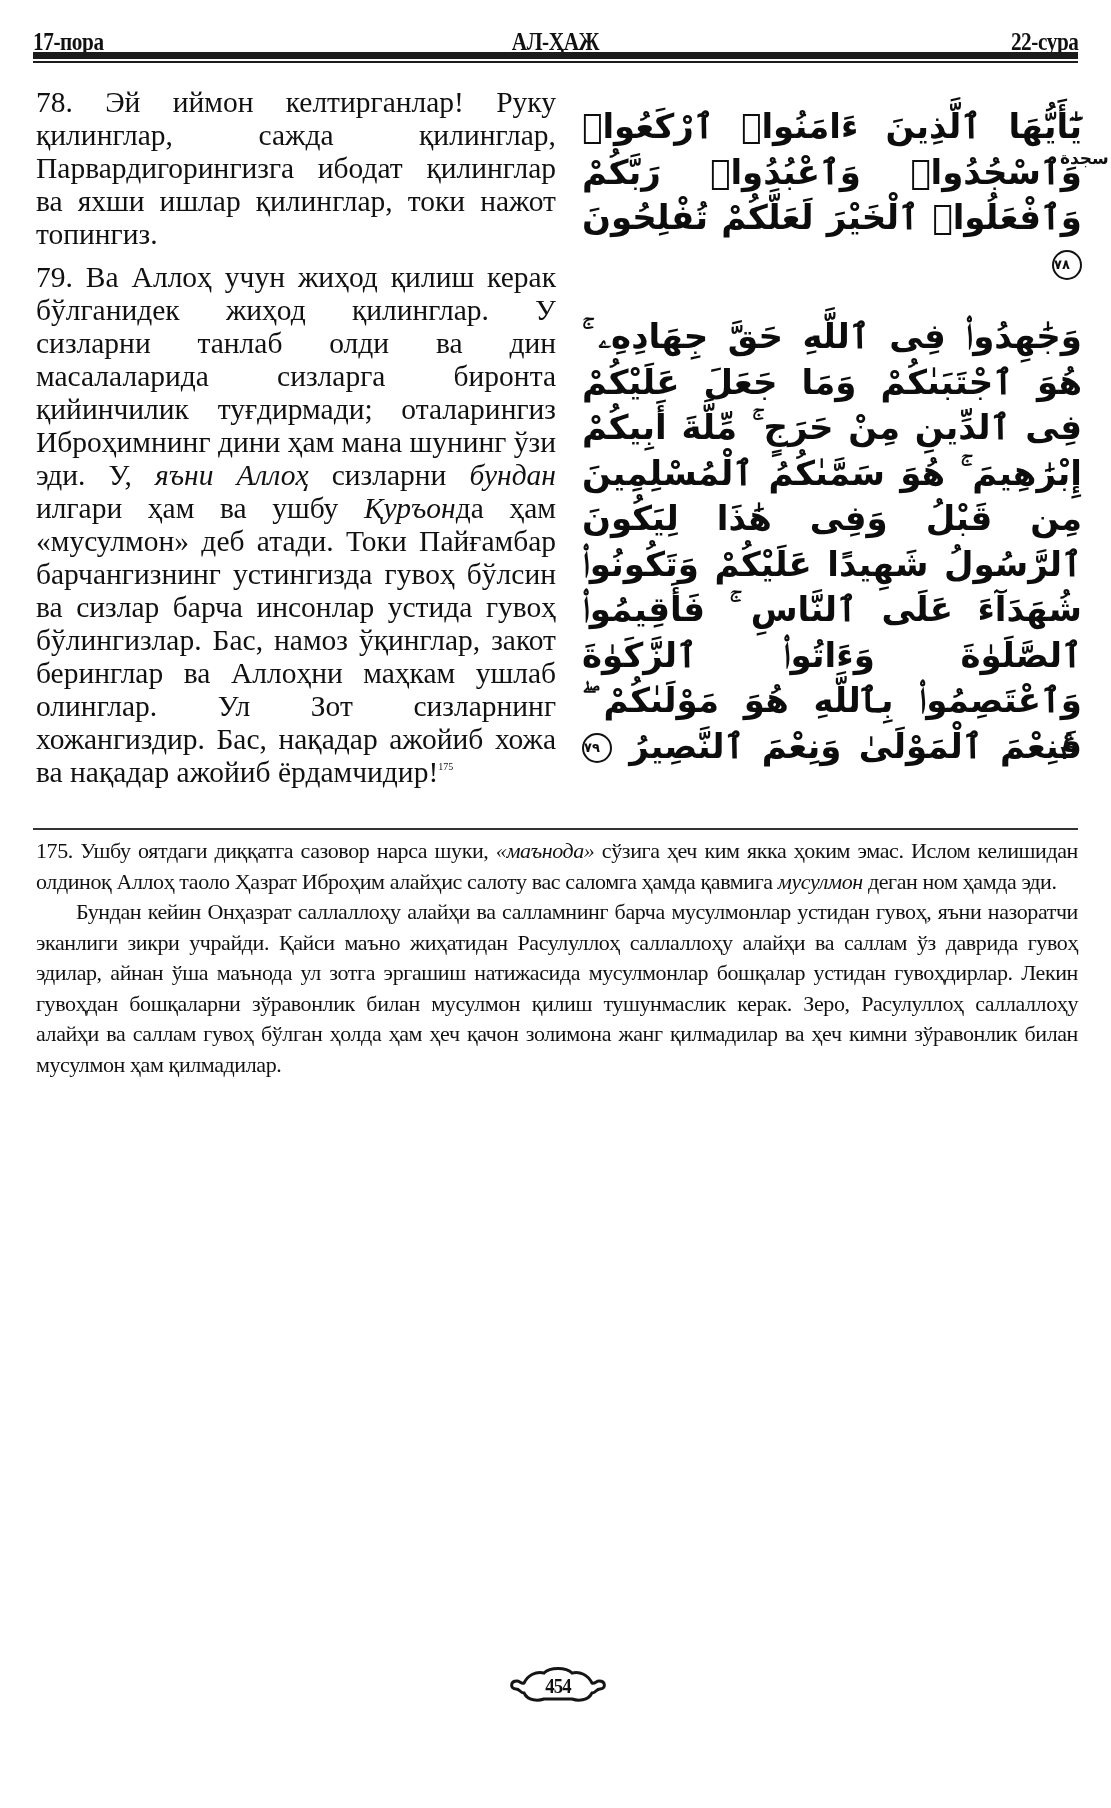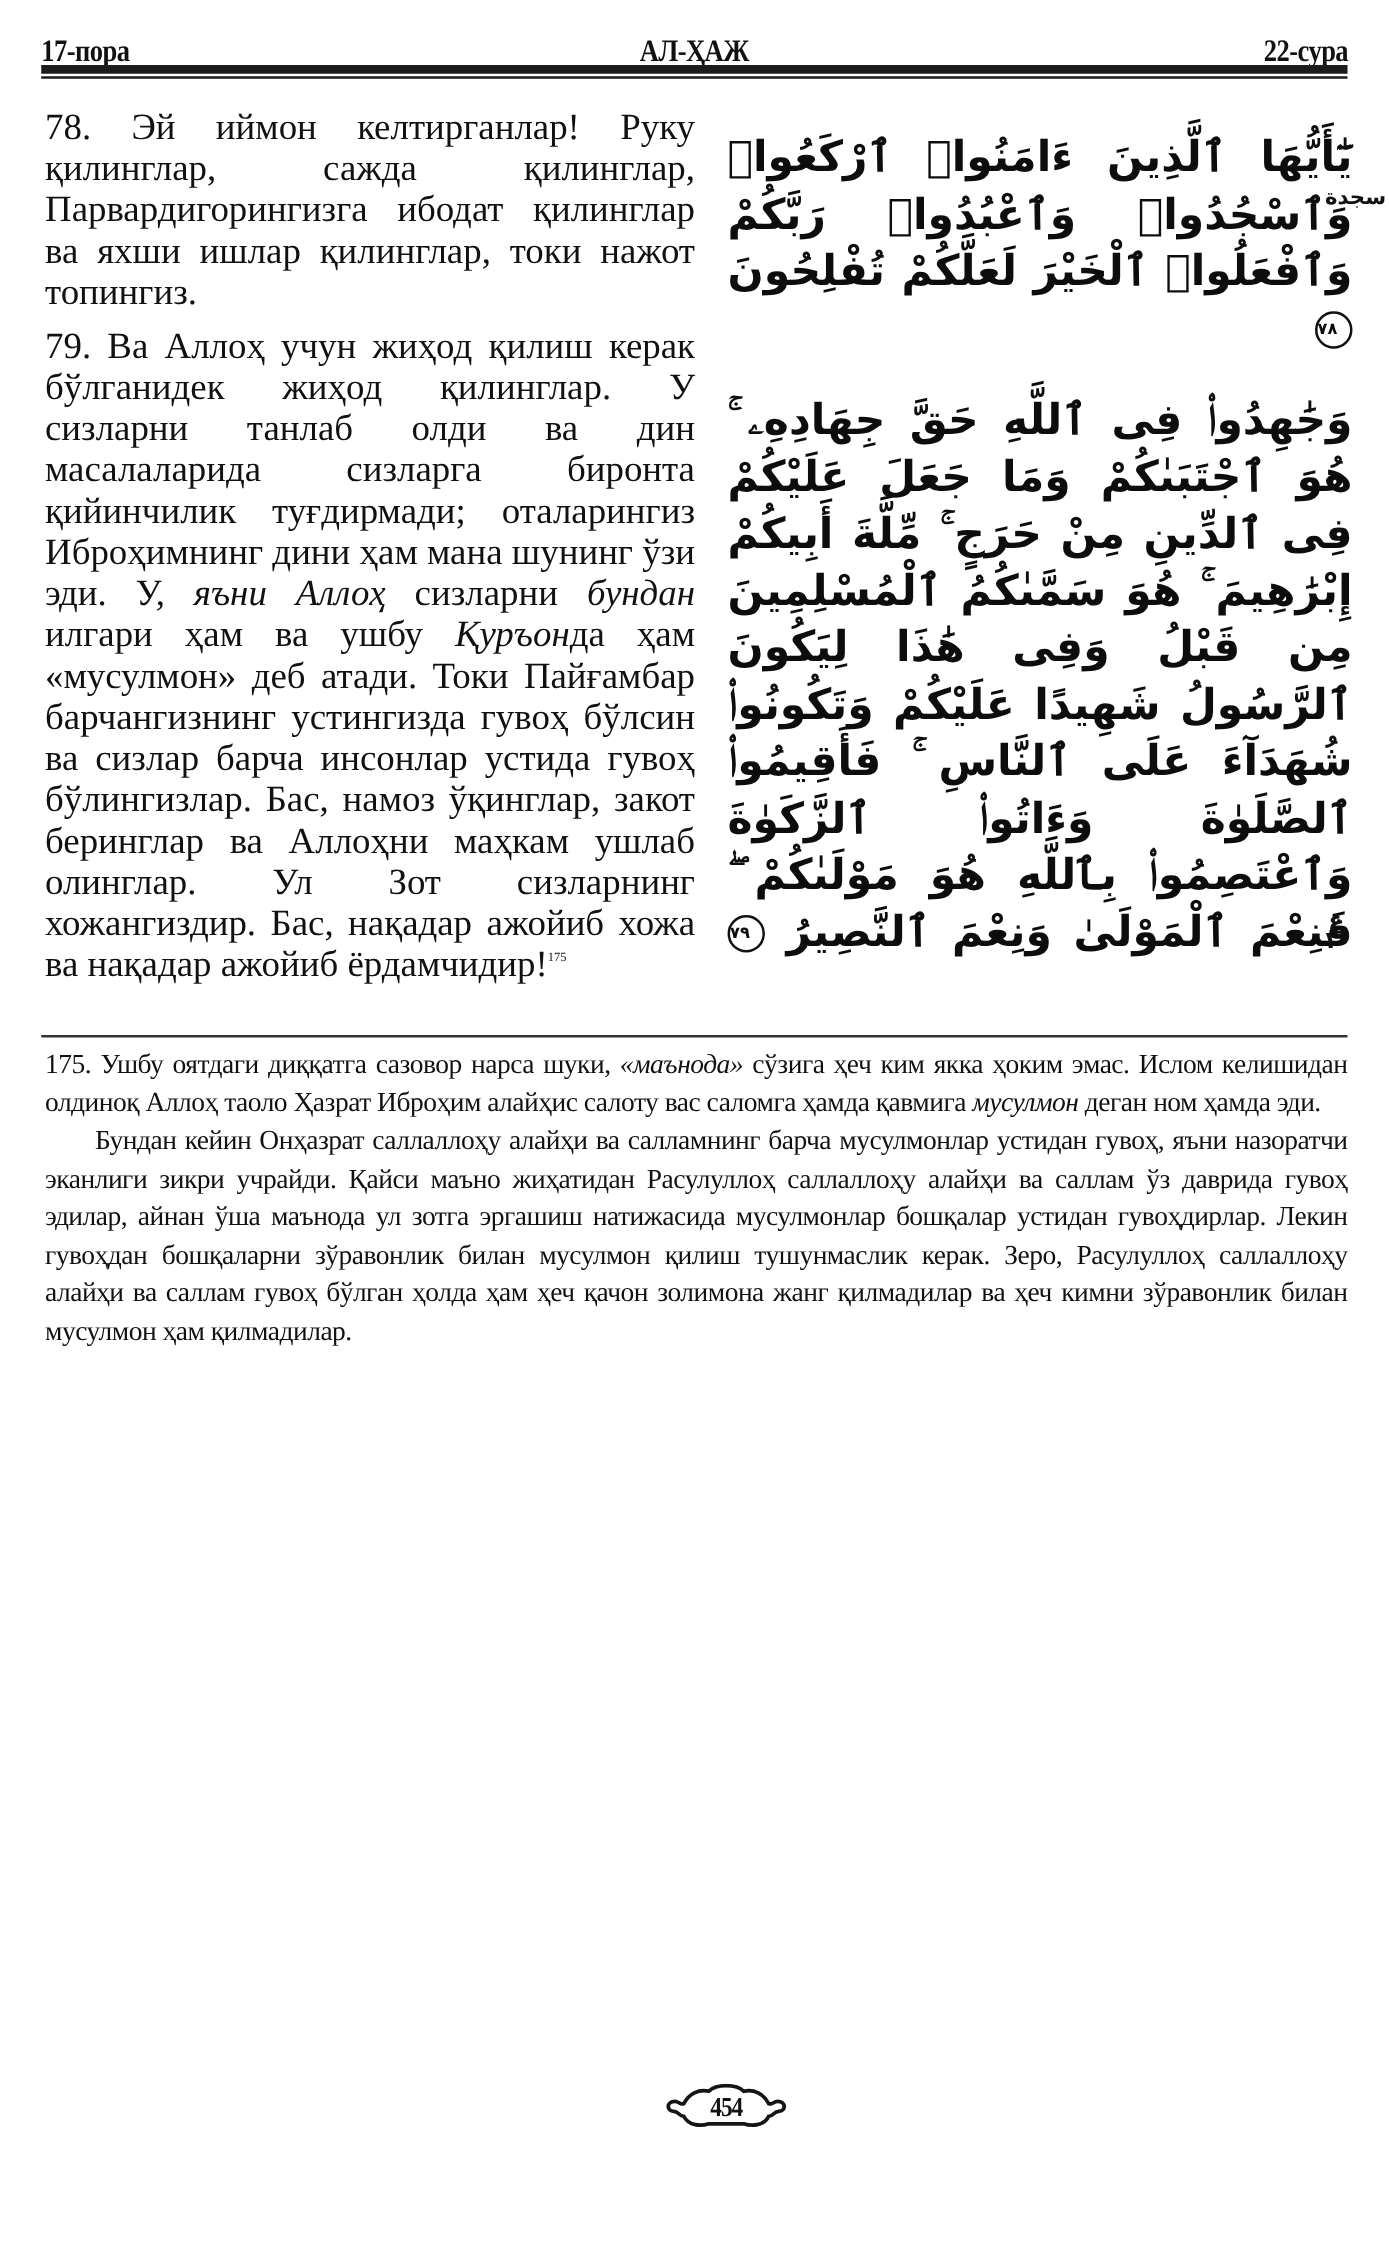--- a/index.html
+++ b/index.html
@@ -54,21 +54,21 @@
   .footnotes {
     position: absolute; left: 36px; top: 836px; width: 1042px;
     font-family: "Liberation Serif", serif; font-size: 22px; line-height: 30.5px;
     text-align: justify; letter-spacing: -0.4px;
   }
   .footnotes p { margin: 0; }
   .footnotes p.indent { text-indent: 40px; }
   .footnotes em { font-style: italic; }
 
   .page-number {
-    position: absolute; left: 531px; top: 1667px; width: 100px; height: 36px;
+    position: absolute; left: 508px; top: 1667px; width: 100px; height: 36px;
   }
   .page-number svg { position: absolute; left: 0; top: 0; }
   .page-number span {
     position: absolute; left: 0; right: 0; top: 6px; text-align: center;
     font-family: "Liberation Serif", serif; font-weight: bold; font-size: 22px;
     letter-spacing: -1px; transform: scaleX(0.85);
   }
 </style>
 </head>
 <body>

